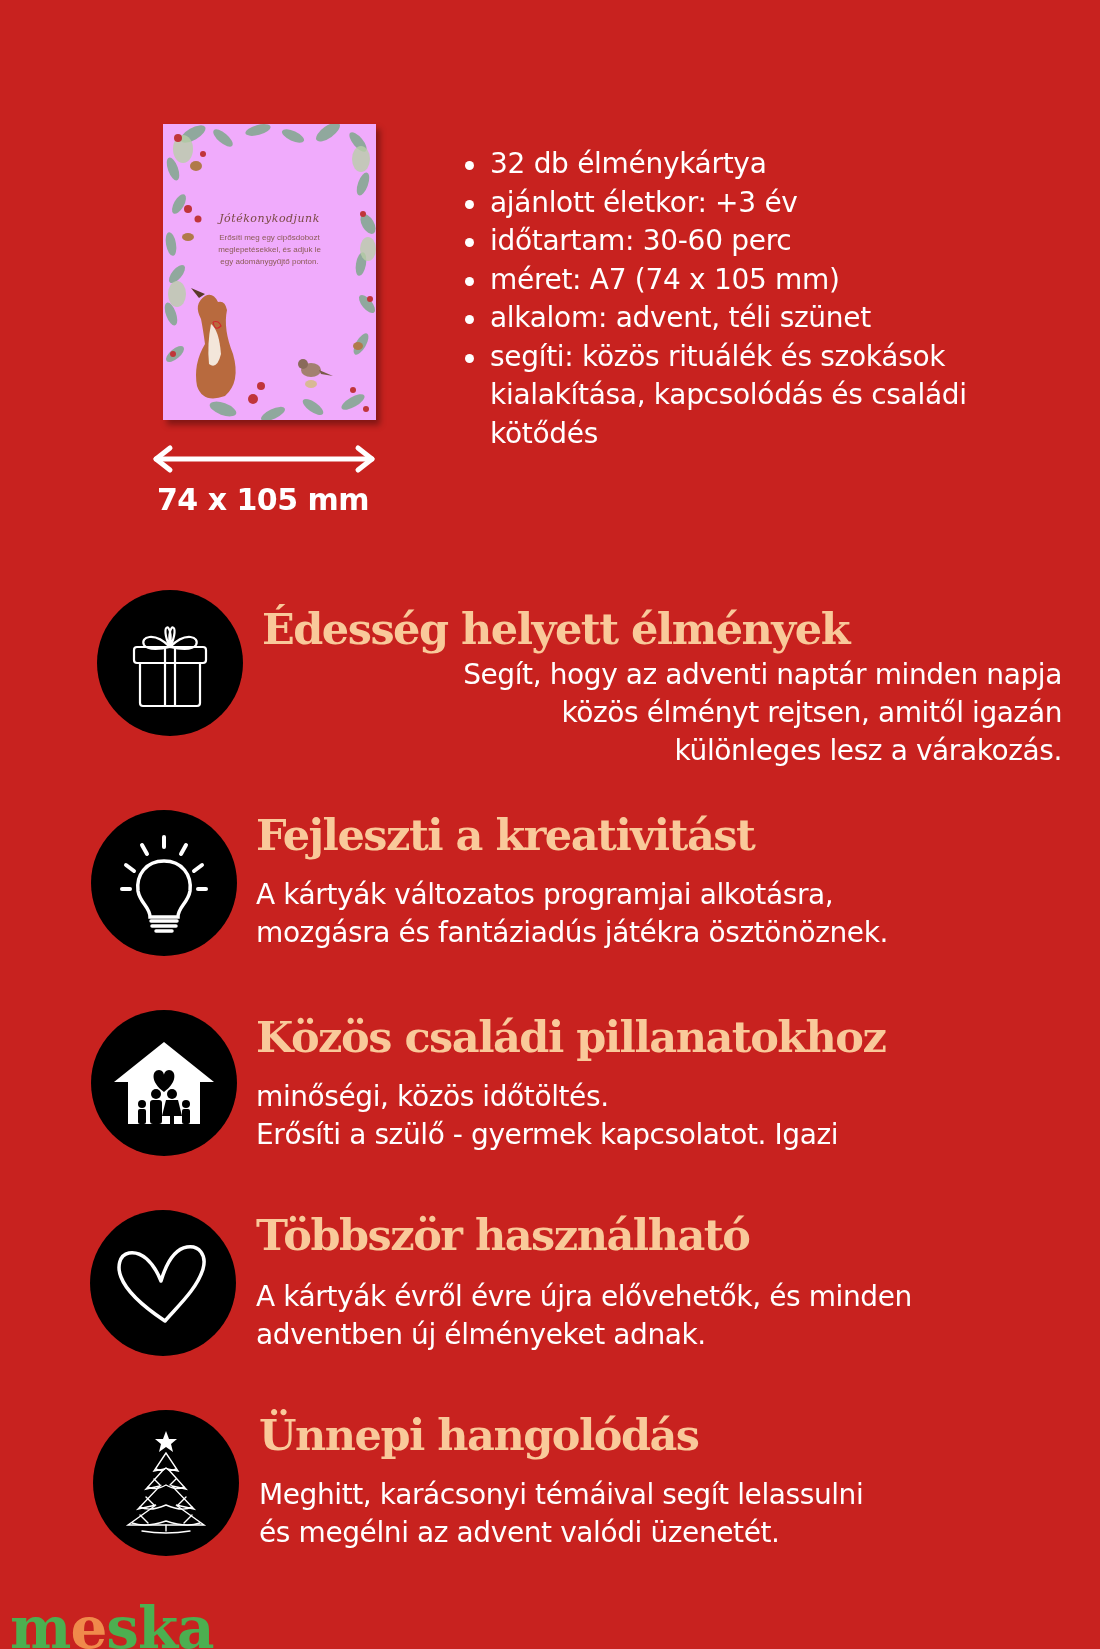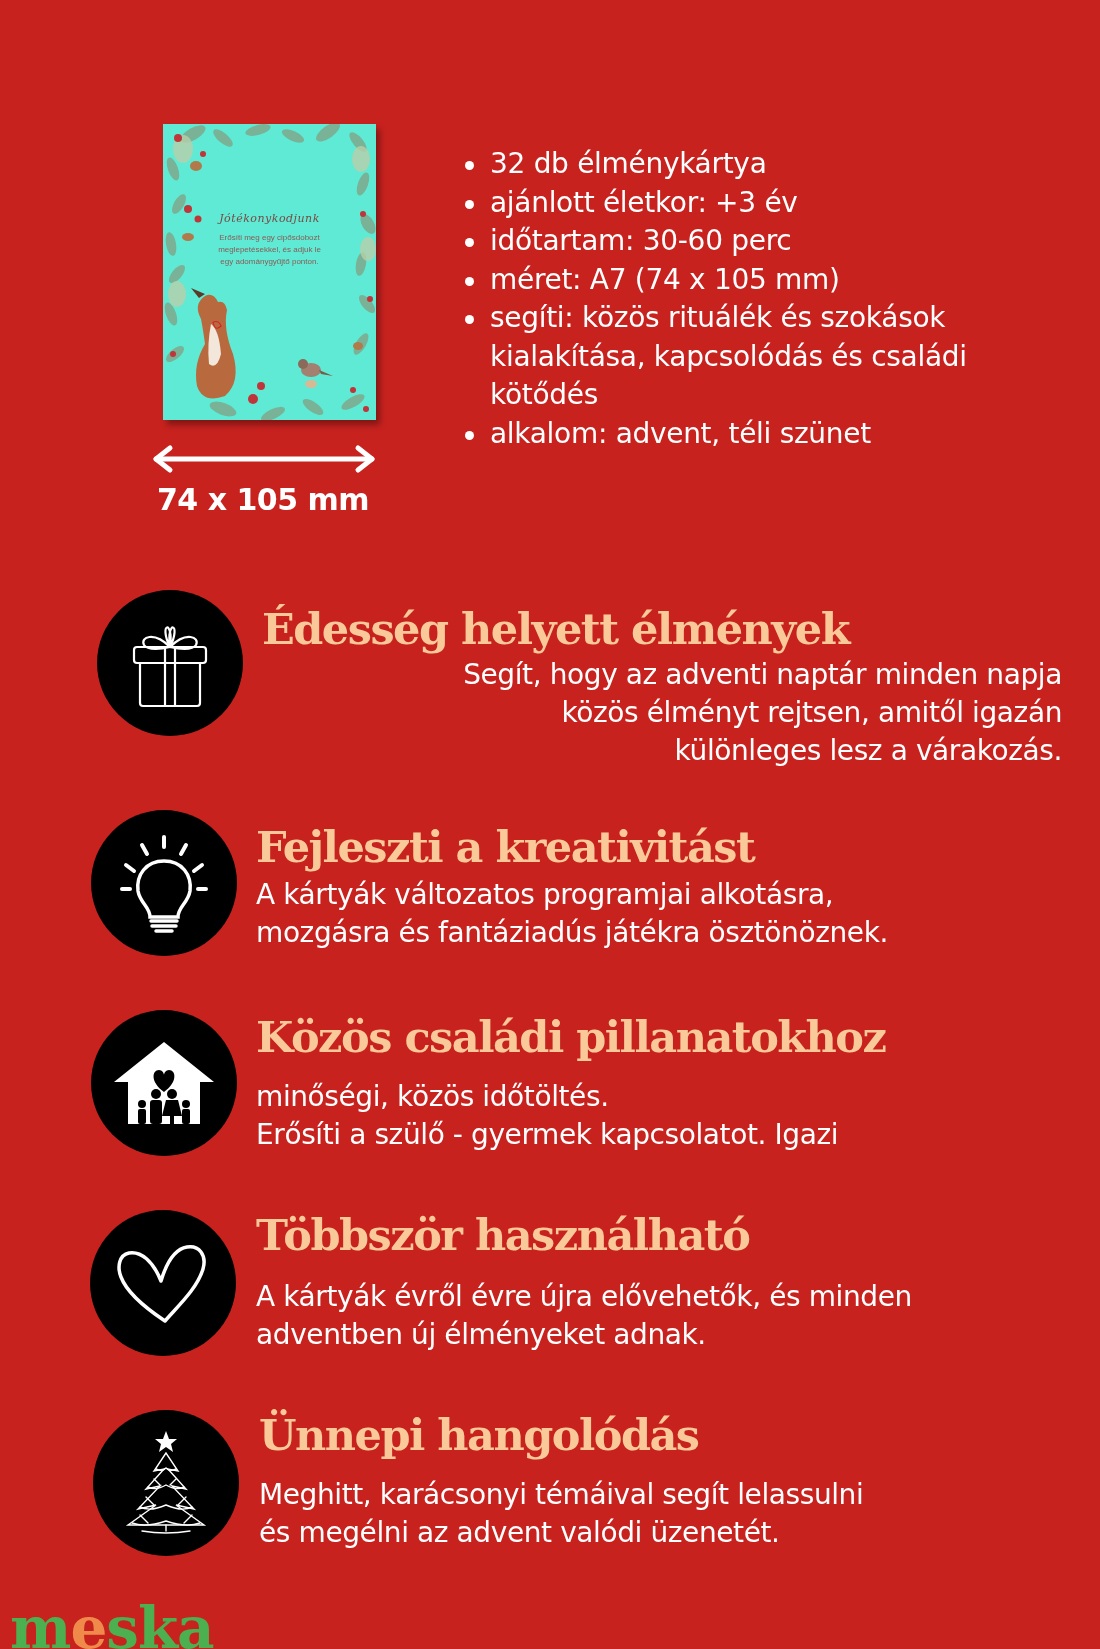--- a/index.html
+++ b/index.html
@@ -8,21 +8,21 @@
       background: #C8221F;
       position: relative;
       overflow: hidden;
       font-family: "Liberation Sans", "DejaVu Sans", sans-serif;
       color: #ffffff;
     }
     .card {
       position: absolute;
       left: 163px; top: 124px;
       width: 213px; height: 296px;
-      background: #5eead4;
+      background: #f0abfc;
       box-shadow: 4px 5px 6px rgba(0,0,0,0.35);
       overflow: hidden;
     }
     .card svg.decor { position: absolute; left: 0; top: 0; }
     .card-title {
       position: absolute; left: 0; right: 0; top: 88px;
       text-align: center;
       font-family: "DejaVu Serif", serif;
       font-style: italic;
       font-size: 11px;
@@ -187,22 +187,22 @@
   <polyline points="20,4 6,15 20,26" fill="none" stroke="#ffffff" stroke-width="5" stroke-linecap="round" stroke-linejoin="round"></polyline>
   <polyline points="208,4 222,15 208,26" fill="none" stroke="#ffffff" stroke-width="5" stroke-linecap="round" stroke-linejoin="round"></polyline>
 </svg>
 <div class="size-caption">74 x 105 mm</div>
 
 <ul class="specs">
   <li>32 db élménykártya</li>
   <li>ajánlott életkor: +3 év</li>
   <li>időtartam: 30-60 perc</li>
   <li>méret: A7 (74 x 105 mm)</li>
+  <li>alkalom: advent, téli szünet</li>
   <li>segíti: közös rituálék és szokások kialakítása, kapcsolódás és családi kötődés</li>
-  <li>alkalom: advent, téli szünet</li>
 </ul>
 
 <div class="feature" style="top:590px;">
   <div class="circle" style="left:97px; top:0;">
     <svg width="84" height="92" viewBox="0 0 84 92">
       <g fill="none" stroke="#ffffff" stroke-width="2.2" stroke-linejoin="round">
         <path d="M42 30 C30 6 46 2 42 30 C38 2 54 6 42 30 Z"></path>
         <path d="M42 30 C26 14 12 20 16 28 C20 34 34 32 42 30 Z"></path>
         <path d="M42 30 C58 14 72 20 68 28 C64 34 50 32 42 30 Z"></path>
         <rect x="6" y="30" width="72" height="16" rx="3"></rect>
@@ -233,21 +233,21 @@
         <line x1="82" y1="56" x2="90" y2="56"></line>
       </g>
       <path d="M48 28 C30 28 20 42 22 58 C24 70 34 74 34 84 L62 84 C62 74 72 70 74 58 C76 42 66 28 48 28 Z" fill="none" stroke="#ffffff" stroke-width="3.5"></path>
       <g stroke="#ffffff" stroke-width="3.5" stroke-linecap="round">
         <line x1="35" y1="88" x2="61" y2="88"></line>
         <line x1="36" y1="93" x2="60" y2="93"></line>
         <line x1="40" y1="98" x2="56" y2="98"></line>
       </g>
     </svg>
   </div>
-  <div class="f-title" style="left:256px; top:0px;margin-top:12px;">Fejleszti a kreativitást</div>
+  <div class="f-title" style="left:256px; top:0px;">Fejleszti a kreativitást</div>
   <div class="f-body" style="left:256px; top:66px;">
     <div>A kártyák változatos programjai alkotásra,</div>
     <div>mozgásra és fantáziadús játékra ösztönöznek.</div>
   </div>
 </div>
 
 <div class="feature" style="top:1010px;">
   <div class="circle" style="left:91px; top:0;">
     <svg width="104" height="86" viewBox="0 0 104 86">
       <path d="M52 2 L102 42 L88 42 L88 84 L16 84 L16 42 L2 42 Z" fill="#ffffff"></path>

